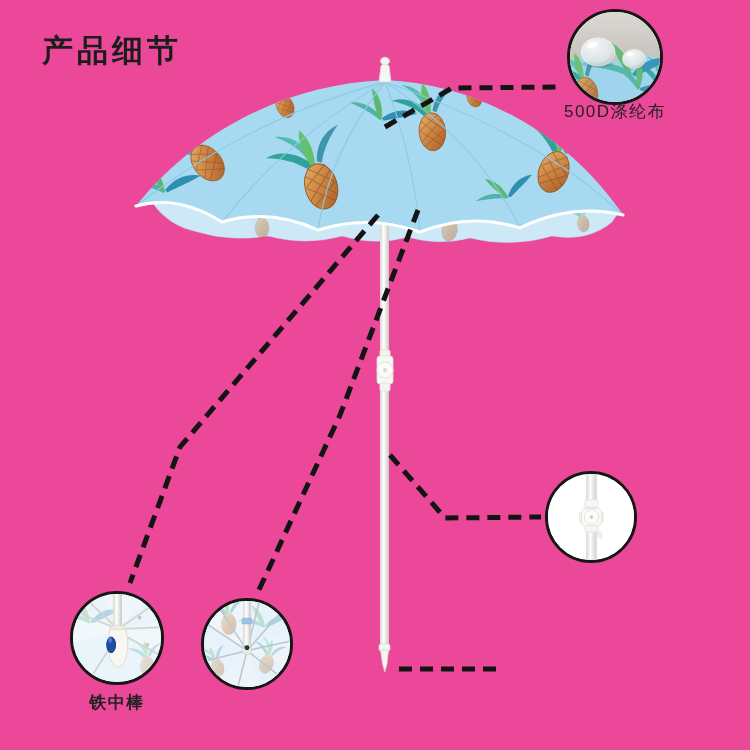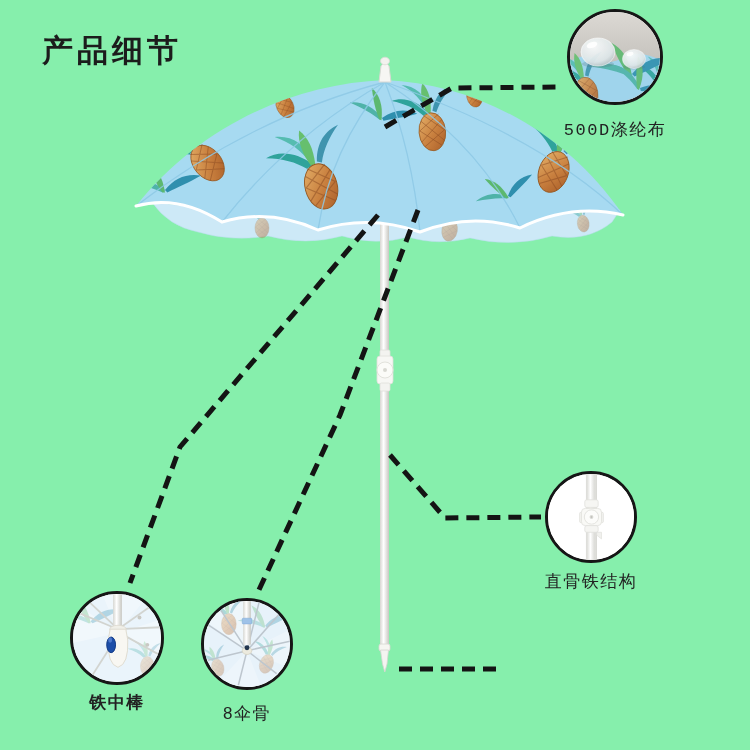--- a/index.html
+++ b/index.html
@@ -1,16 +1,16 @@
 <!DOCTYPE html>
 <html><head>
 <meta charset="utf-8">
 <style>
   html,body{margin:0;padding:0;background:#ffffff;}
-  .page{position:relative;width:750px;height:750px;background:#86efac;overflow:hidden;
+  .page{position:relative;width:750px;height:750px;background:#ec4899;overflow:hidden;
         font-family:"Liberation Sans","DejaVu Sans",sans-serif;}
   .title{position:absolute;left:42px;top:30px;margin:0;font-size:31px;font-weight:600;
          color:#1c1c1c;letter-spacing:4px;}
   .illustration{position:absolute;left:0;top:0;width:750px;height:750px;}
   .callout{position:absolute;}
   .circle{box-sizing:border-box;border:3px solid #161616;border-radius:50%;
           overflow:hidden;background:#ffffff;}
   .circle svg{display:block;width:100%;height:100%;}
   .callout-label{position:absolute;text-align:center;font-size:17px;color:#222222;
                  letter-spacing:1.5px;white-space:nowrap;}
@@ -137,21 +137,21 @@
           <use href="#sprig" transform="translate(70,76) scale(1.1) rotate(30)"></use>
         </g>
         <ellipse cx="28" cy="52" rx="16" ry="3.5" fill="#5a6e78" opacity="0.25"></ellipse>
         <ellipse cx="28" cy="40" rx="17" ry="14" fill="url(#dropG)" stroke="#ffffff" stroke-width="0.6" opacity="0.95"></ellipse>
         <ellipse cx="22" cy="33" rx="5.5" ry="3" fill="#ffffff" opacity="0.85" transform="rotate(-18 22 33)"></ellipse>
         <ellipse cx="64" cy="55" rx="11" ry="2.5" fill="#5a6e78" opacity="0.22"></ellipse>
         <ellipse cx="64" cy="47" rx="11.5" ry="9.5" fill="url(#dropG)" stroke="#ffffff" stroke-width="0.5" opacity="0.95"></ellipse>
         <ellipse cx="60" cy="42" rx="3.5" ry="2" fill="#ffffff" opacity="0.8" transform="rotate(-15 60 42)"></ellipse>
       </svg>
     </div>
-    <div class="callout-label" style="left:-12px;top:109px;width:120px;font-family:Liberation Mono, monospace;">500D涤纶布</div>
+    <div class="callout-label" style="left:-12px;top:91px;width:120px;">500D涤纶布</div>
   </div>
 
   <div class="callout" style="left:70px;top:591px;">
     <div class="circle" style="width:94px;height:94px;">
       <svg viewBox="0 0 90 90">
         <rect width="90" height="90" fill="#eaf4fb"></rect>
         <polygon points="46,40 0,8 0,50" fill="#ffffff" opacity="0.35"></polygon>
         <polygon points="46,40 30,0 78,0" fill="#ffffff" opacity="0.3"></polygon>
         <polygon points="46,40 90,26 90,66" fill="#ffffff" opacity="0.35"></polygon>
         <use href="#sprig" transform="translate(18,28) scale(1)" opacity="0.3"></use>
@@ -196,37 +196,35 @@
           <line x1="45" y1="52" x2="76" y2="76"></line>
           <line x1="45" y1="52" x2="36" y2="88"></line>
           <line x1="45" y1="52" x2="4" y2="62"></line>
         </g>
         <rect x="41" y="-2" width="8" height="48" rx="1" fill="url(#poleG)"></rect>
         <rect x="40" y="18" width="10" height="6" rx="1" fill="#9fc2e8" stroke="#7da6d4" stroke-width="0.5"></rect>
         <ellipse cx="45" cy="52" rx="5" ry="4" fill="#eceade" stroke="#d6d2c2" stroke-width="0.8"></ellipse>
         <circle cx="45" cy="49" r="2.6" fill="#24364e"></circle>
       </svg>
     </div>
-    <div class="callout-label" style="left:-4px;top:104px;width:100px;">8伞骨</div>
   </div>
 
   <div class="callout" style="left:545px;top:471px;">
     <div class="circle" style="width:92px;height:92px;">
       <svg viewBox="0 0 90 90">
         <rect width="90" height="90" fill="#ffffff"></rect>
         <rect x="40" y="0" width="11" height="90" fill="url(#poleG)" stroke="#dcdcd8" stroke-width="0.6"></rect>
         <rect x="48.5" y="0" width="2" height="90" fill="#e3e3df" opacity="0.7"></rect>
         <rect x="38.5" y="27" width="14" height="8" rx="2" fill="#f6f6f3" stroke="#e0e0db" stroke-width="0.8"></rect>
         <rect x="33" y="40" width="4.5" height="11" rx="1.5" fill="#f2f2ef" stroke="#e0e0db" stroke-width="0.7"></rect>
         <rect x="53.5" y="40" width="4.5" height="11" rx="1.5" fill="#f2f2ef" stroke="#e0e0db" stroke-width="0.7"></rect>
         <rect x="35" y="36" width="21" height="18" rx="4" fill="#f9f9f6" stroke="#e2e2dd" stroke-width="0.9"></rect>
         <circle cx="45.5" cy="45" r="7.5" fill="#fcfcfa" stroke="#e3e3de" stroke-width="1"></circle>
         <circle cx="45.5" cy="45" r="2" fill="#d9d9d4"></circle>
         <circle cx="45.5" cy="45" r="0.8" fill="#b9b9b4"></circle>
         <rect x="38.5" y="54" width="14" height="7" rx="2" fill="#f5f5f2" stroke="#e0e0db" stroke-width="0.8"></rect>
         <path d="M51,61 L56,61 L56,68 L51,64 Z" fill="#f1f1ee" stroke="#e0e0db" stroke-width="0.7"></path>
       </svg>
     </div>
-    <div class="callout-label" style="left:-8px;top:99px;width:108px;">直骨铁结构</div>
   </div>
 
 
 </div>
 
 </body></html>

